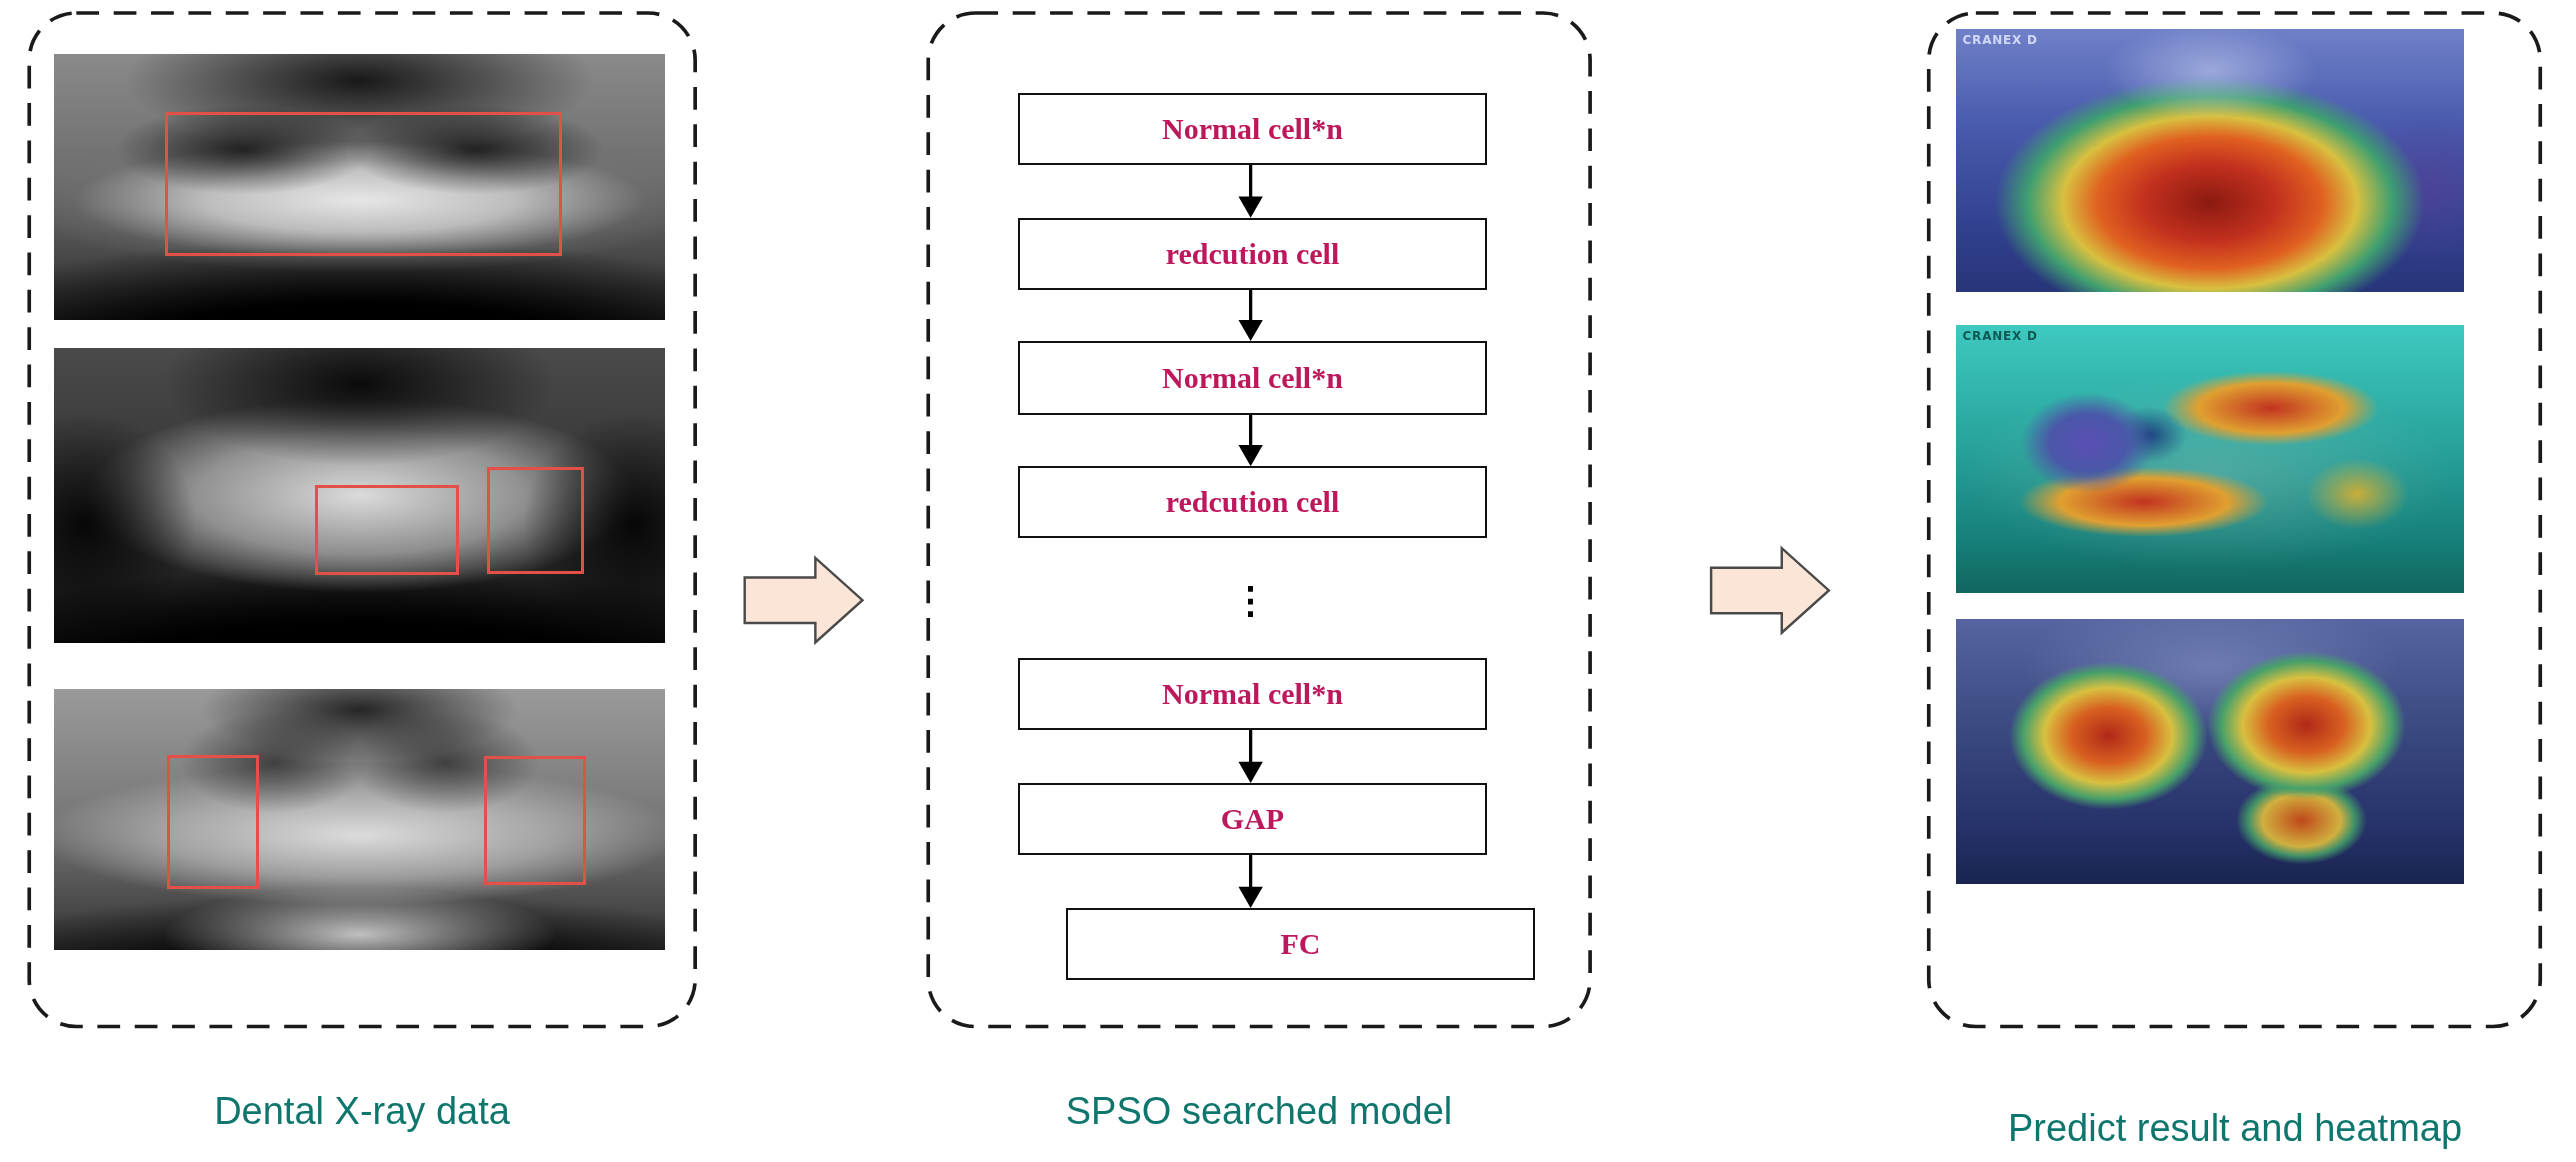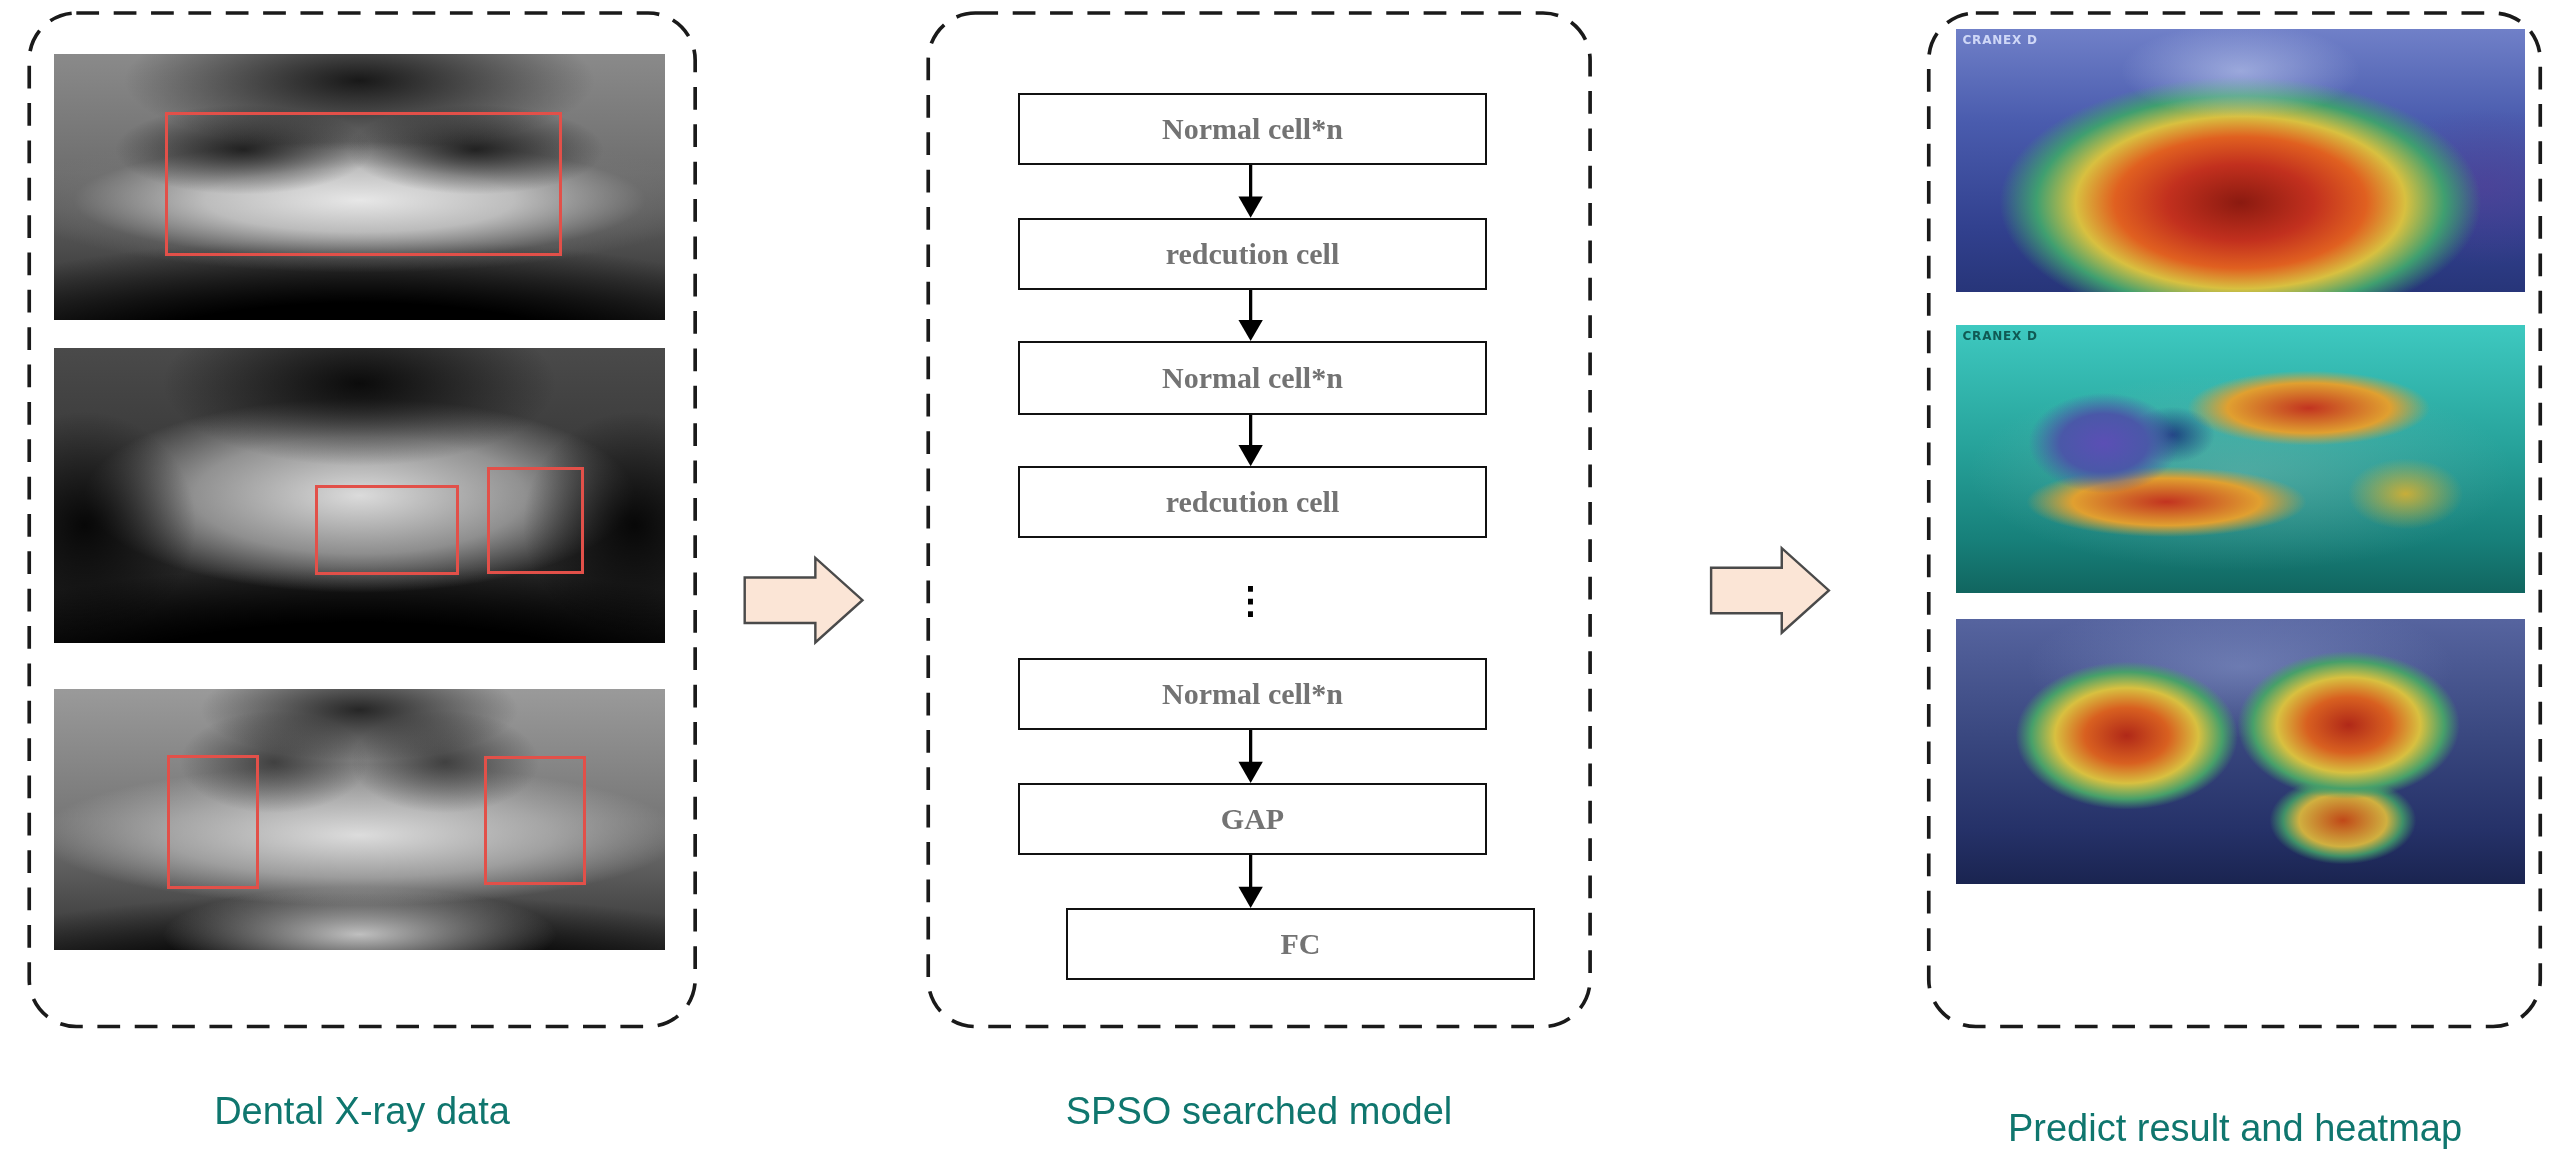--- a/index.html
+++ b/index.html
@@ -29,26 +29,26 @@
       radial-gradient(22% 28% at 64% 28%, rgba(18,18,18,0.6) 0%, rgba(0,0,0,0) 70%),
       radial-gradient(70% 36% at 50% 56%, rgba(232,232,232,0.9) 0%, rgba(185,185,185,0.7) 45%, rgba(0,0,0,0) 75%),
       radial-gradient(46% 26% at 50% 94%, rgba(222,222,222,0.85) 0%, rgba(0,0,0,0) 70%),
       radial-gradient(120% 60% at 50% 120%, #000 30%, rgba(0,0,0,0) 70%),
       linear-gradient(180deg,#9a9a9a 0%,#777777 50%,#333333 100%);}
   .redbox{position:absolute;border:3.2px solid #e25049;}
 
   
   .flow-node{position:absolute;left:1018px;width:465px;border:2.4px solid #111;background:#fff;
              display:flex;align-items:center;justify-content:center;
-             font-weight:bold;font-size:30px;color:#737373;}
+             font-weight:bold;font-size:30px;color:#be185d;}
   .flow-dots{position:absolute;left:1018px;width:465px;display:flex;align-items:center;justify-content:center;
              font-weight:bold;font-size:37px;color:#000;}
 
   
-  .heatmap{position:absolute;left:1956px;width:569px;overflow:hidden;}
+  .heatmap{position:absolute;left:1956px;width:508px;overflow:hidden;}
   .hm-label{position:absolute;left:6.5px;top:4px;font-family:"DejaVu Sans",sans-serif;
             font-size:12px;font-weight:bold;letter-spacing:0.8px;}
   .h1{background:
       radial-gradient(30% 26% at 50% 16%, rgba(205,215,245,0.55) 0%, rgba(0,0,0,0) 70%),
       radial-gradient(46% 52% at 50% 66%, #8b1a10 0%, #c2301e 28%, #e06020 48%, #d8c040 63%, #3f9f70 78%, rgba(0,0,0,0) 92%),
       radial-gradient(26% 40% at 93% 60%, rgba(90,60,150,0.5) 0%, rgba(0,0,0,0) 75%),
       linear-gradient(180deg,#7080c8 0%,#4a5cae 35%,#32418f 75%,#273579 100%);}
   .h2{background:
       radial-gradient(17% 24% at 26% 44%, #5b4fb5 0%, #4a58a8 45%, rgba(0,0,0,0) 78%),
       radial-gradient(10% 14% at 38% 41%, rgba(20,40,120,0.8) 0%, rgba(0,0,0,0) 75%),

